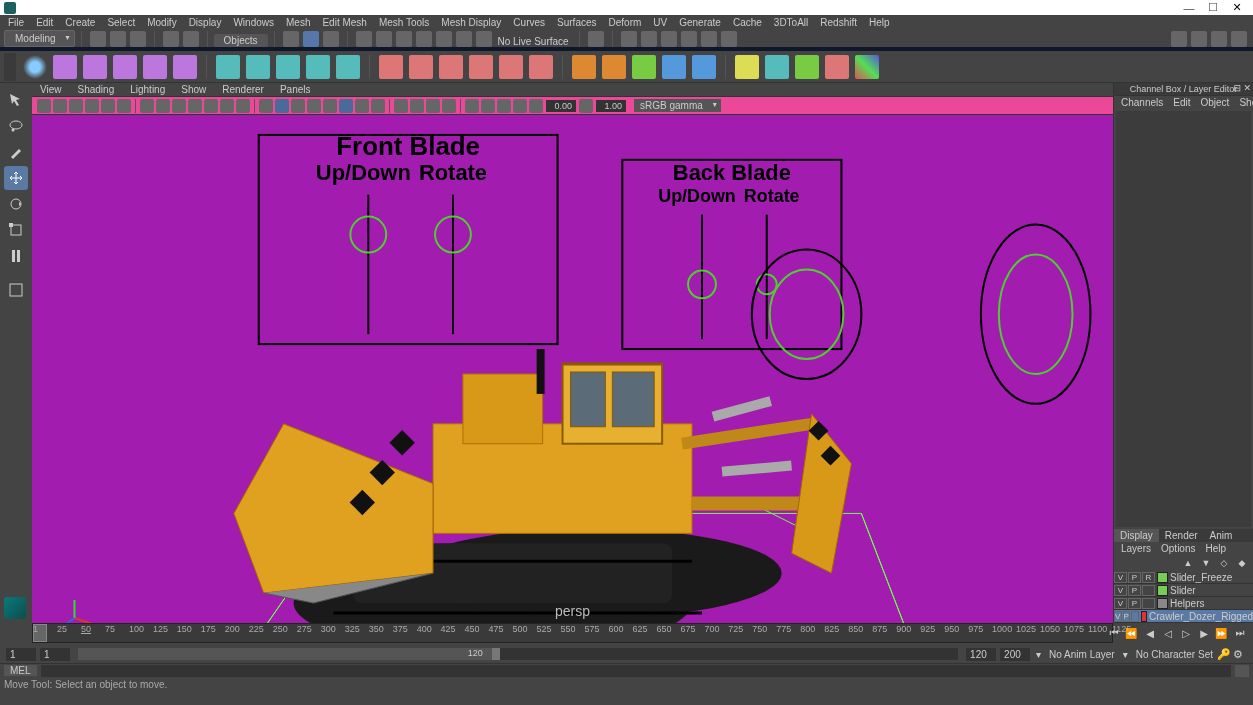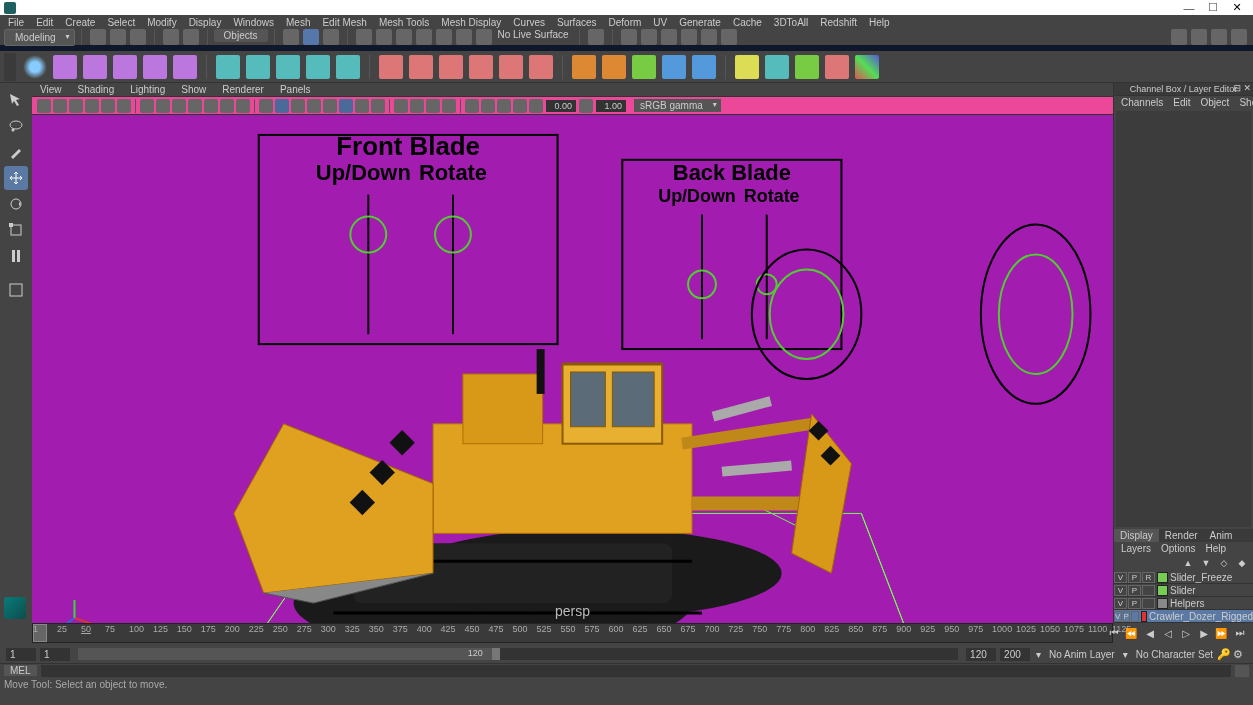--- a/index.html
+++ b/index.html
@@ -10,21 +10,21 @@
 .titlebar .icon { width: 12px; height: 12px; background: #1e5f5f; margin-right: 4px; border-radius: 2px; }
 .titlebar .spacer { flex: 1; }
 .titlebar .btn { width: 24px; text-align: center; color: #444; font-size: 11px; cursor: pointer; }
 .titlebar .close { color: #000; }
 
 
 .mainmenu { height: 14px; background: #444; display: flex; align-items: center; padding: 0 2px; font-size: 10px; }
 .mainmenu span { padding: 0 6px; cursor: pointer; }
 
 
-.toolbar1 { height: 22px; background: #444; display: flex; align-items: flex-start; border-bottom: 6px solid #0f172a; padding: 0 4px; }
+.toolbar1 { height: 22px; background: #444; display: flex; align-items: flex-end; border-bottom: 4px solid #0f172a; padding: 0 4px; }
 .toolbar1 .modeling { background: #555; border: 1px solid #666; padding: 2px 18px 2px 10px; border-radius: 2px; font-size: 10px; position: relative; }
 .toolbar1 .modeling:after { content: "▾"; position: absolute; right: 4px; font-size: 8px; }
 .toolbar1 .divider { width: 1px; height: 16px; background: #555; margin: 0 6px; }
 .toolbar1 .ico { width: 16px; height: 16px; margin: 0 2px; background: #666; border-radius: 2px; display: inline-block; cursor: pointer; }
 .toolbar1 .txt { font-size: 10px; margin: 0 4px; }
 .toolbar1 .objects { background: #555; padding: 1px 10px; font-size: 10px; border-radius: 2px; }
 .toolbar1 .active { background: #5577aa; }
 .toolbar1 .end { margin-left: auto; display: flex; }
 
 .toolbar2 { height: 32px; background: #444; display: flex; align-items: center; border-bottom: 1px solid #333; padding: 0 4px; }

